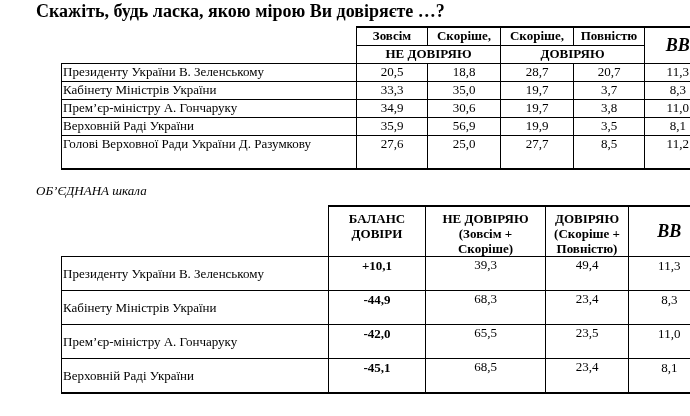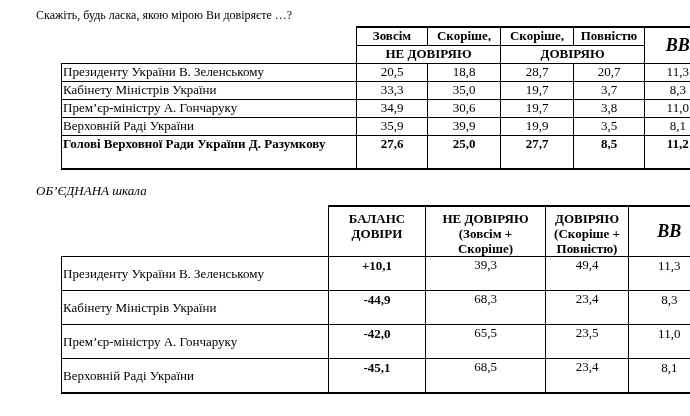--- a/index.html
+++ b/index.html
@@ -1,32 +1,32 @@
 <!DOCTYPE html>
 <html><head>
 <meta charset="utf-8">
 <style>
   html,body{margin:0;padding:0;background:#ffffff;}
   .page{position:relative;width:690px;height:416px;background:#fff;color:#000;
         font-family:"Liberation Serif","DejaVu Serif",serif;overflow:hidden;}
-  .title{position:absolute;left:36px;top:8px;font-size:12px;font-weight:normal;white-space:nowrap;}
+  .title{position:absolute;left:36px;top:1px;font-size:18px;font-weight:bold;white-space:nowrap;}
   .scale-label{position:absolute;left:36px;top:183px;font-size:13px;font-style:italic;white-space:nowrap;}
   table{border-collapse:collapse;table-layout:fixed;position:absolute;left:36px;margin-left:25px;}
   .t1{top:26px;width:650px;}
   .t2{top:205px;width:649px;}
   th,td{border:1px solid #000;padding:0;font-size:13px;text-align:center;vertical-align:middle;
         overflow:hidden;line-height:16px;}
   th{font-weight:bold;}
   td.label{text-align:left;padding-left:1px;}
   td.empty{border:none;background:transparent;}
   .bb-head{font-style:italic;font-size:18px;}
   
   .t1 tr{height:18px;}
   .t1 tr.tall{height:34px;}
-  .t1 tr.tall td{vertical-align:top;line-height:16px;font-weight:bold;}
+  .t1 tr.tall td{vertical-align:top;line-height:16px;}
   .t1 th.ot{border-top-width:2px;}
   .t1 .re{border-right-width:2px;}
   .t1 tr:last-child td{border-bottom-width:2px;}
   
   .t2 tr.hr2{height:48px;}
   .t2 tr.r2{height:23px;}
   .t2 th{border-top-width:2px;vertical-align:top;padding-top:4px;line-height:15px;}
   .t2 th.vmid{vertical-align:middle;padding-top:0;}
   .t2 .re{border-right-width:2px;}
   .t2 tr:last-child td{border-bottom-width:2px;}
@@ -84,21 +84,21 @@
         <td class="label">Прем’єр-міністру А. Гончаруку</td>
         <td>34,9</td>
         <td>30,6</td>
         <td>19,7</td>
         <td>3,8</td>
         <td class="re">11,0</td>
       </tr>
       <tr>
         <td class="label">Верховній Раді України</td>
         <td>35,9</td>
-        <td>39,9</td>
+        <td>56,9</td>
         <td>19,9</td>
         <td>3,5</td>
         <td class="re">8,1</td>
       </tr>
       <tr class="tall">
         <td class="label">Голові Верховної Ради України Д. Разумкову</td>
         <td>27,6</td>
         <td>25,0</td>
         <td>27,7</td>
         <td>8,5</td>

